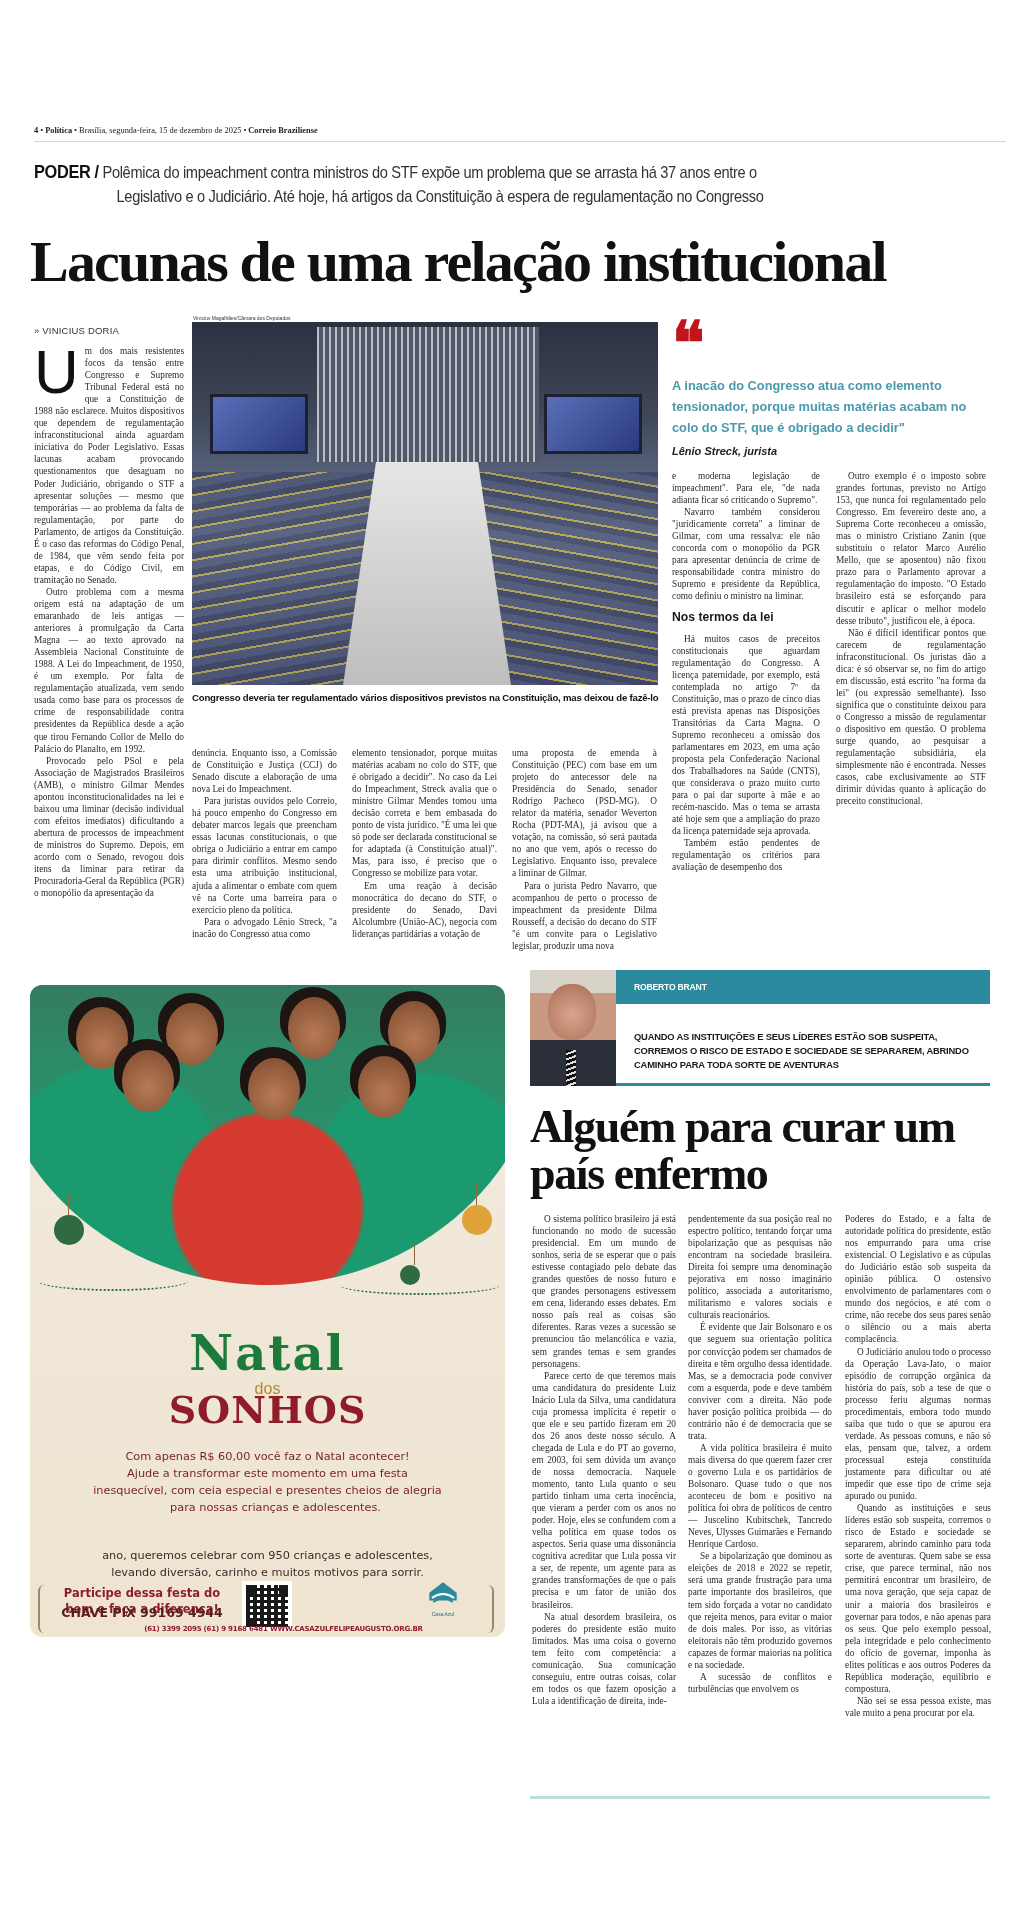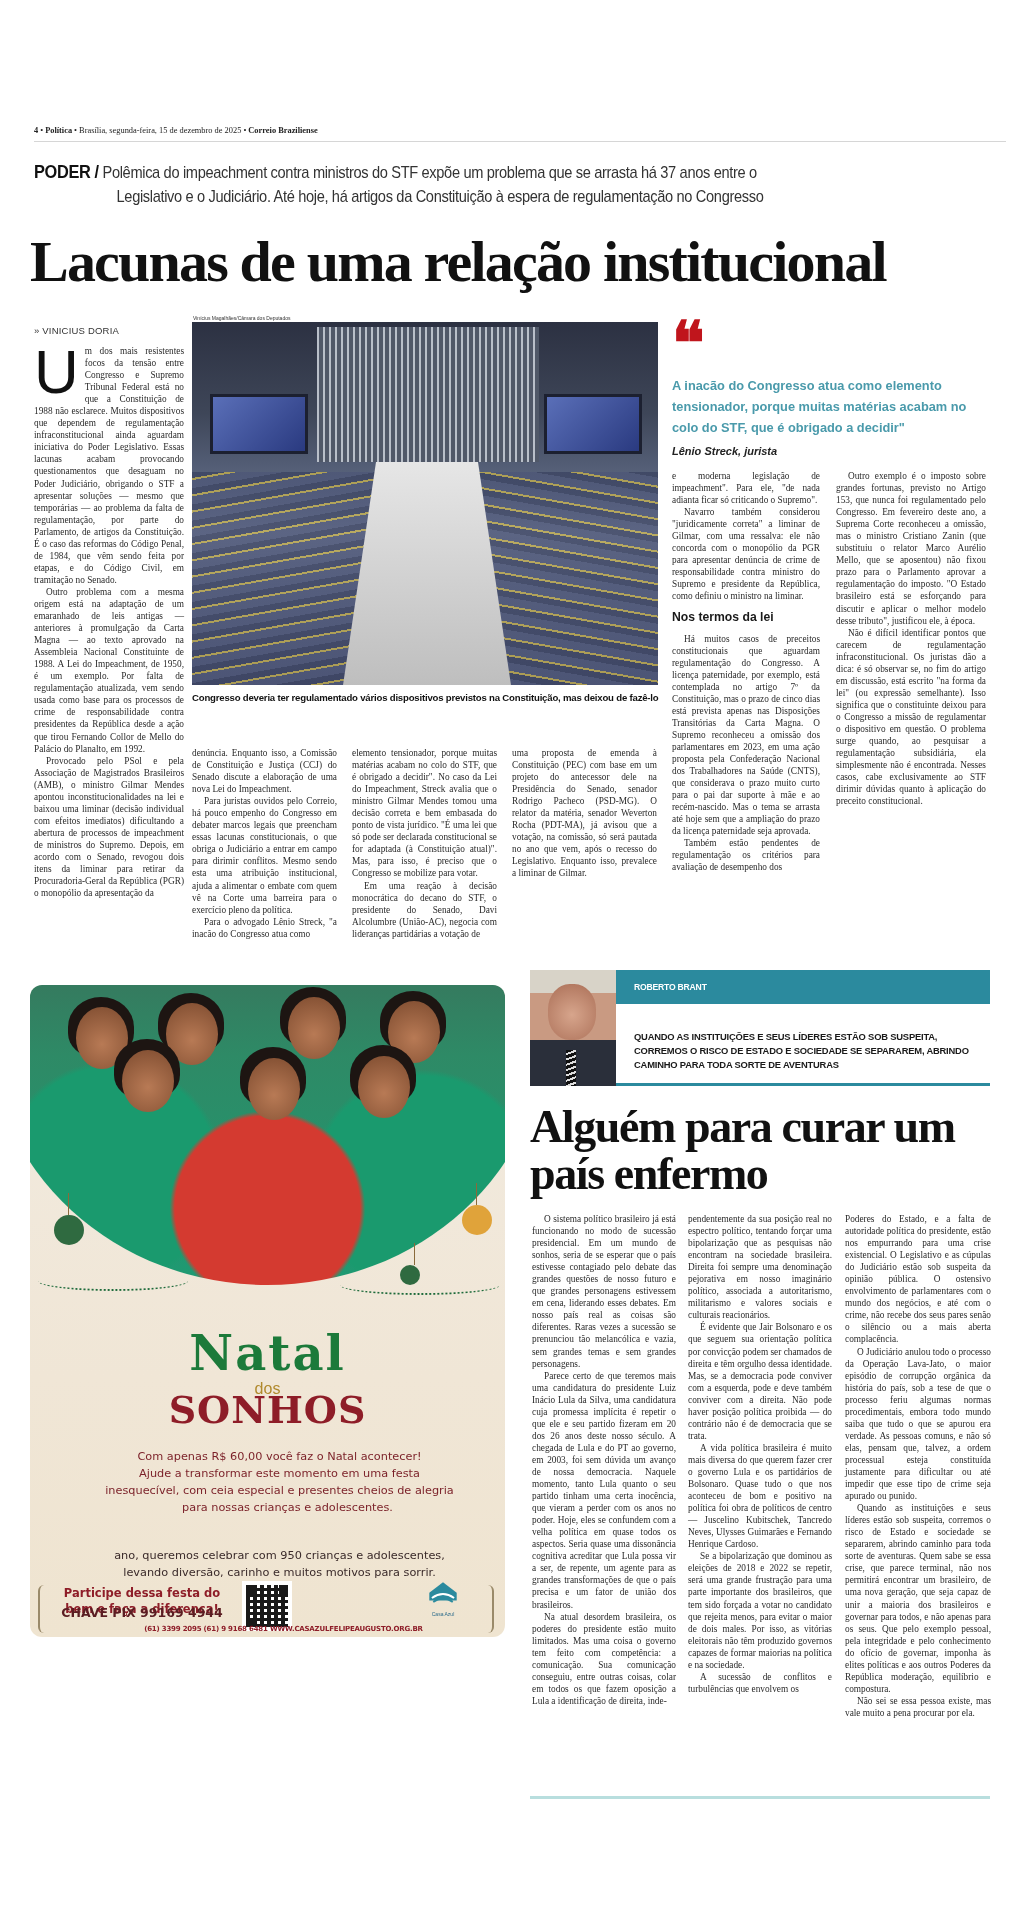--- a/index.html
+++ b/index.html
@@ -43,21 +43,21 @@
   .ad { position: absolute; left: 30px; top: 985px; width: 475px; height: 652px; background: linear-gradient(180deg, #f2ebe0, #f0e6d6 60%, #efe4d0); overflow: hidden; border-radius: 12px; }
   .ad .kids { position: absolute; left: -40px; top: -210px; width: 555px; height: 510px; border-radius: 50%; background: radial-gradient(circle at 50% 85%, #d43a30 0 18%, transparent 19%), radial-gradient(circle at 22% 78%, #1a9a6e 0 18%, transparent 19%), radial-gradient(circle at 78% 80%, #1a9a6e 0 18%, transparent 19%), linear-gradient(180deg, #4a4e4a, #2e8a66 55%, #1e9a72); overflow: hidden; }
   .ad .face { position: absolute; width: 52px; height: 62px; border-radius: 50%; background: radial-gradient(circle at 50% 60%, #b87a55, #7c4a2e); }
   .ad .hair { position: absolute; width: 66px; height: 60px; border-radius: 50% 50% 40% 40%; background: #1d1512; }
   .ornament { position: absolute; border-radius: 50%; width: 30px; height: 30px; }
   .ornament::before { content: ""; position: absolute; left: 14px; top: -22px; width: 1px; height: 22px; background: #8a6a3a; }
   .garland { position: absolute; height: 20px; border-bottom: 2px dotted #1d6a3a; border-radius: 0 0 60% 60%; }
   .ad .natal { position: absolute; left: 0; width: 475px; top: 340px; text-align: center; font-family: "DejaVu Serif", serif; font-weight: 700; font-size: 48px; color: #1c7a3a; letter-spacing: 2px; }
   .ad .dos { position: absolute; left: 0; width: 475px; top: 395px; text-align: center; font-family: "Liberation Sans", sans-serif; font-size: 16px; color: #b0892c; }
   .ad .sonhos { position: absolute; left: 0; width: 475px; top: 402px; text-align: center; font-family: "DejaVu Serif", serif; font-weight: 700; font-size: 38px; color: #8e1d28; letter-spacing: 1px; }
-  .ad .txt { position: absolute; left: 0; width: 475px; text-align: center; font-family: "DejaVu Sans", sans-serif; font-size: 11.3px; line-height: 17px; color: #7a1f27; margin-left: 12px; }
+  .ad .txt { position: absolute; left: 0; width: 475px; text-align: center; font-family: "DejaVu Sans", sans-serif; font-size: 11.3px; line-height: 17px; color: #7a1f27; }
   .ad .txt2 { color: #3a2a2a; }
   .ad .cta-title { position: absolute; left: 22px; top: 540px; width: 180px; text-align: center; font-family: "DejaVu Sans", sans-serif; font-weight: 700; font-size: 11.5px; line-height: 16px; color: #8e1d28; }
   .ad .pix { position: absolute; left: 22px; top: 590px; width: 180px; text-align: center; font-family: "DejaVu Sans", sans-serif; font-weight: 700; font-size: 12.5px; color: #5a1d22; }
   .ad .qr { position: absolute; left: 240px; top: 528px; width: 95px; height: 95px; background: #fff; padding: 4px; }
   .ad .qr-inner { width: 100%; height: 100%; background:
      linear-gradient(90deg, #000 0 22%, transparent 22% 78%, #000 78%) top/100% 22% no-repeat,
      linear-gradient(90deg, #000 0 22%, transparent 22%) bottom/100% 22% no-repeat,
      repeating-linear-gradient(0deg, #000 0 3px, #fff 3px 6px),
      repeating-linear-gradient(90deg, #000 0 4px, #fff 4px 7px); background-blend-mode: normal, normal, multiply, normal; opacity: 0.9; }
   .ad .logo { position: absolute; left: 390px; top: 538px; width: 46px; height: 46px; }
@@ -115,20 +115,21 @@
   <p class="noind">denúncia. Enquanto isso, a Comissão de Constituição e Justiça (CCJ) do Senado discute a elaboração de uma nova Lei do Impeachment.</p>
   <p>Para juristas ouvidos pelo Correio, há pouco empenho do Congresso em debater marcos legais que preencham essas lacunas constitucionais, o que obriga o Judiciário a entrar em campo para dirimir conflitos. Mesmo sendo esta uma atribuição institucional, ajuda a alimentar o embate com quem vê na Corte uma barreira para o exercício pleno da política.</p>
   <p>Para o advogado Lênio Streck, "a inacão do Congresso atua como</p>
 </div>
 <div class="col" style="left:352px; top:747px; width:145px;">
   <p class="noind">elemento tensionador, porque muitas matérias acabam no colo do STF, que é obrigado a decidir". No caso da Lei do Impeachment, Streck avalia que o ministro Gilmar Mendes tomou uma decisão correta e bem embasada do ponto de vista jurídico. "É uma lei que só pode ser declarada constitucional se for adaptada (à Constituição atual)". Mas, para isso, é preciso que o Congresso se mobilize para votar.</p>
   <p>Em uma reação à decisão monocrática do decano do STF, o presidente do Senado, Davi Alcolumbre (União-AC), negocia com lideranças partidárias a votação de</p>
 </div>
 <div class="col" style="left:512px; top:747px; width:145px;">
   <p class="noind">uma proposta de emenda à Constituição (PEC) com base em um projeto do antecessor dele na Presidência do Senado, senador Rodrigo Pacheco (PSD-MG). O relator da matéria, senador Weverton Rocha (PDT-MA), já avisou que a votação, na comissão, só será pautada no ano que vem, após o recesso do Legislativo. Enquanto isso, prevalece a liminar de Gilmar.</p>
+  <p>Para o jurista Pedro Navarro, que acompanhou de perto o processo de impeachment da presidente Dilma Rousseff, a decisão do decano do STF "é um convite para o Legislativo legislar, produzir uma nova</p>
 </div>
 
 <div class="quote-marks">❛❛</div>
 <div class="pull-quote">A inacão do Congresso atua como elemento tensionador, porque muitas matérias acabam no colo do STF, que é obrigado a decidir"</div>
 <div class="pull-author">Lênio Streck, jurista</div>
 
 <div class="col" style="left:672px; top:470px; width:148px;">
   <p class="noind">e moderna legislação de impeachment". Para ele, "de nada adianta ficar só criticando o Supremo".</p>
   <p>Navarro também considerou "juridicamente correta" a liminar de Gilmar, com uma ressalva: ele não concorda com o monopólio da PGR para apresentar denúncia de crime de responsabilidade contra ministro do Supremo e presidente da República, como definiu o ministro na liminar.</p>
   <p class="subhead">Nos termos da lei</p>

